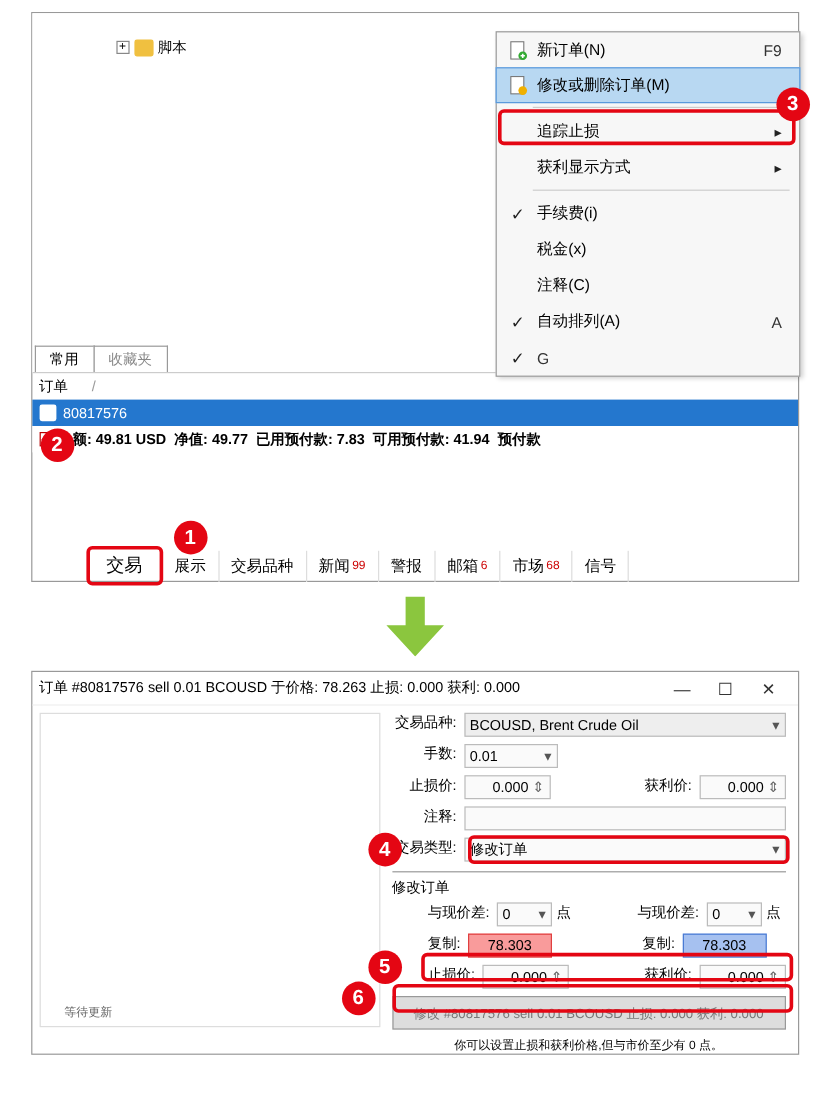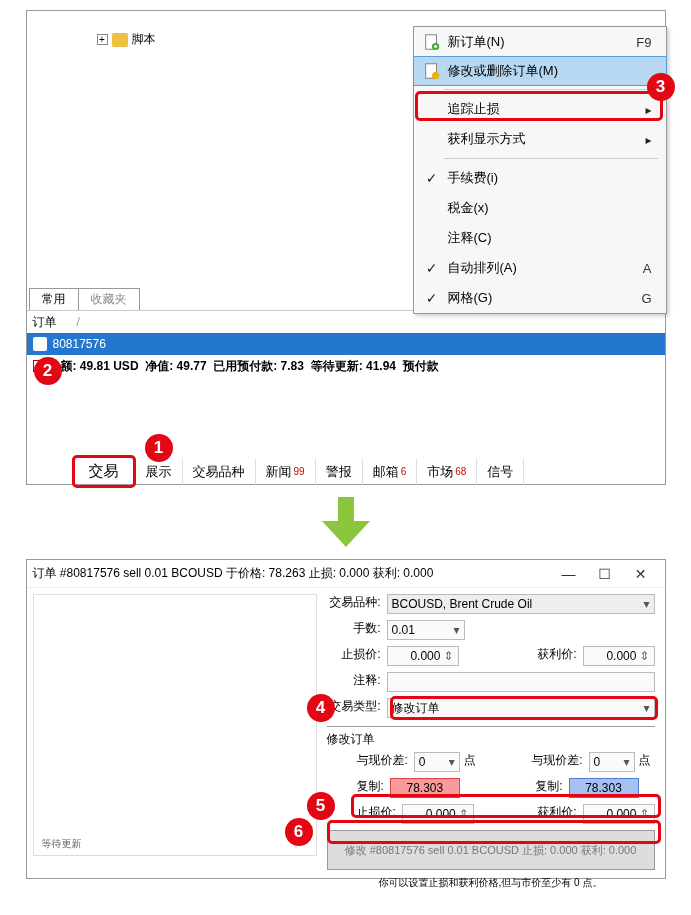--- a/index.html
+++ b/index.html
@@ -55,23 +55,23 @@
   .flabel { width:60px; text-align:right; padding-right:6px; }
   .finput { height:20px; border:1px solid #bbb; background:#fafafa; padding:0 4px; display:flex; align-items:center; justify-content:flex-end; }
   .finput.read { background:#eee; }
   .finput .caret::after{content:"▾"; margin-left:6px; color:#555;}
   .small { width:78px; }
   .num { width:72px; text-align:right; }
   .sectitle { font-size:12px; margin:0; }
   .copybox { width:70px; height:20px; display:inline-flex; align-items:center; justify-content:center; border:1px solid; }
   .copybox.red { background:#f99b9b; border-color:#e04040; }
   .copybox.blue { background:#a6c1f0; border-color:#4a7bd4; }
-  .modifybtn { height:40px; border:1px solid #999; background:#ddd; color:#777; display:flex; align-items:center; justify-content:center; font-size:11px;}
+  .modifybtn { height:28px; border:1px solid #999; background:#ddd; color:#777; display:flex; align-items:center; justify-content:center; font-size:11px;}
   .foot { text-align:center; font-size:10px; margin-top:6px;}
-  .thumbfoot{position:absolute;bottom:4px;left:8px;font-size:10px;color:#666;}
+  .thumbfoot{position:absolute;bottom:4px;left:20px;font-size:10px;color:#666;}
   svg.doc-ico { width:18px;height:18px; }
 </style>
 </head>
 <body>
 
 <div class="panel1">
 
   <div class="nav-area">
     <div class="tree-item">
       <span class="plus">+</span>
@@ -94,21 +94,21 @@
       <span>80817576</span>
     </div>
     <div class="status-row">
       <span class="rec">◆</span>
       <span>余额:</span>&nbsp;
       <span>49.81 USD</span>&nbsp;&nbsp;
       <span>净值:</span>&nbsp;
       <span>49.77</span>&nbsp;&nbsp;
       <span>已用预付款:</span>&nbsp;
       <span>7.83</span>&nbsp;&nbsp;
-      <span>等待更新:</span>&nbsp;
+      <span>可用预付款:</span>&nbsp;
       <span>41.94</span>&nbsp;&nbsp;
       <span>预付款</span>
     </div>
   </div>
 
   <div class="bottom-tabs">
     <div class="btab active">交易</div>
     <div class="btab">展示</div>
     <div class="btab">交易品种</div>
     <div class="btab">
@@ -172,21 +172,20 @@
       <span class="ico"></span>
       <span class="label">注释(C)</span>
     </div>
     <div class="ctxitem">
       <span class="ico chk"></span>
       <span class="label">自动排列(A)</span>
       <span class="shortcut">A</span>
     </div>
     <div class="ctxitem">
       <span class="ico chk"></span>
-      <span class="label">网格(G)</span>
       <span class="shortcut">G</span>
     </div>
   </div>
 
   <div class="redbox" style="top:80px; right:2px; width:248px; height:30px;"></div>
 
   <div class="badge" style="top:423px; left:118px;">1</div>
   <div class="badge" style="top:346px; left:7px;">2</div>
   <div class="badge" style="top:62px; right:-10px;">3</div>
 </div>

